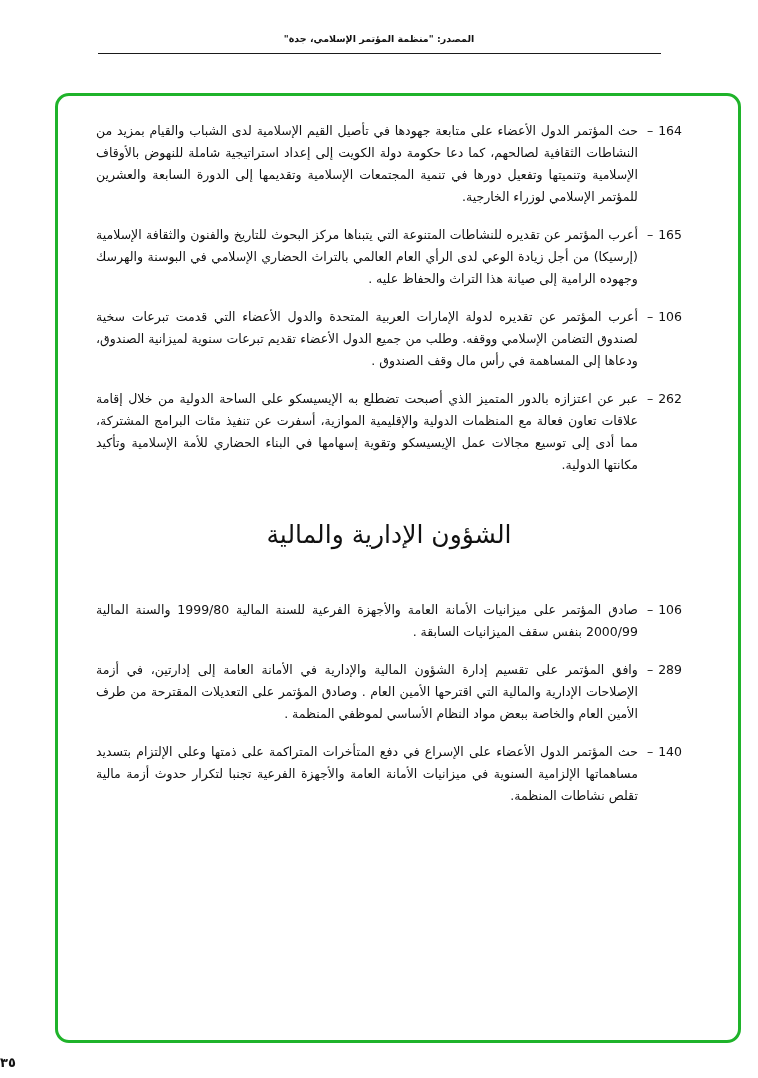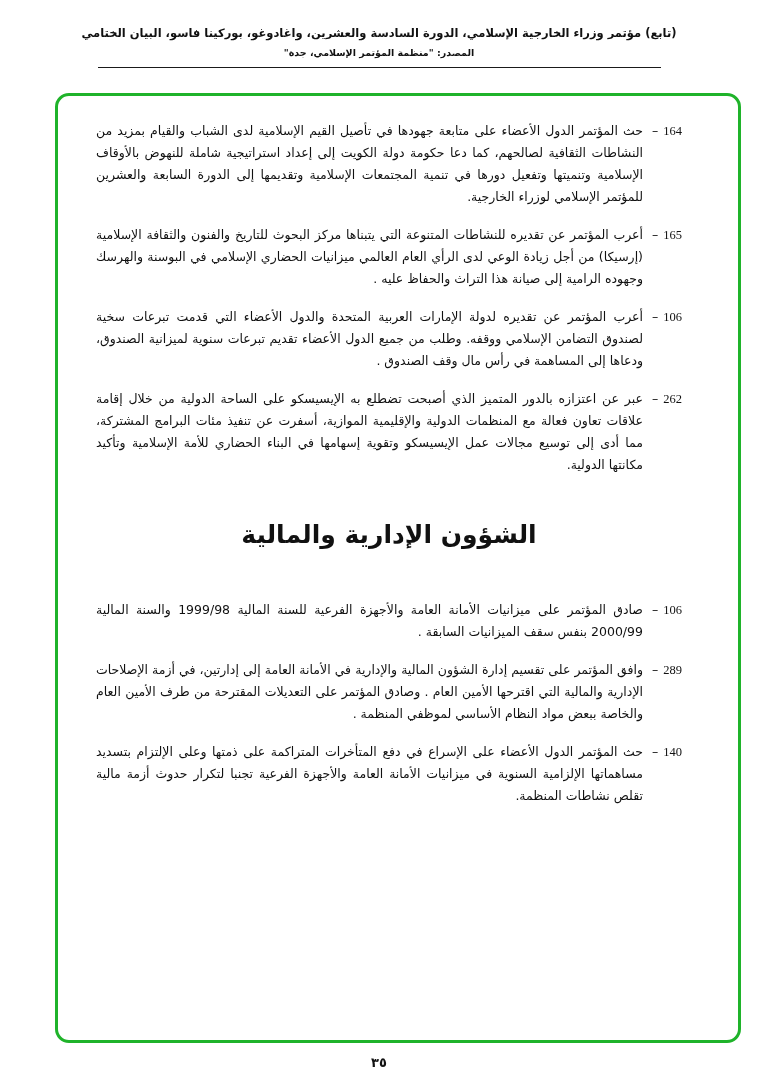--- a/index.html
+++ b/index.html
@@ -48,86 +48,85 @@
     direction: rtl;
     overflow: hidden;
   }
   .para {
     display: flex;
     direction: rtl;
     font-size: 12.5px;
     line-height: 22px;
     margin-bottom: 16px;
   }
-  .pnum { flex: 0 0 auto; font-family: Liberation Serif, serif; }
+  .pnum { flex: 0 0 auto; }
   .pdash { margin: 0 5px 0 9px; }
   .ptext {
     flex: 1;
     text-align: justify;
   }
   .section-heading {
     direction: rtl;
     text-align: center;
     font-size: 25px;
-    font-weight: bold;
+    font-weight: normal;
     margin: 44px 0 50px 0;
   }
   .page-number {
     position: absolute;
     bottom: 8px;
     left: 0;
     right: 0;
-    text-align: center;
+    text-align: left;
     font-size: 13px;
     font-weight: bold;
   }
 </style>
 </head>
 <body>
 
 <div class="page">
 
   <header class="doc-header">
-    <div class="h1">(تابع) مؤتمر وزراء الخارجية الإسلامي، الدورة السادسة والعشرين، واغادوغو، بوركينا فاسو، البيان الختامي</div>
     <div class="h2">المصدر:  "منظمة المؤتمر الإسلامي، جدة"</div>
     <div class="header-rule"></div>
   </header>
 
   <main class="content-box" style="border-color: rgb(31, 179, 42);">
 
     <section>
       <div class="para">
         <span class="pnum">164</span>
         <span class="pdash">–</span>
         <p class="ptext">حث المؤتمر الدول الأعضاء على متابعة جهودها في تأصيل القيم الإسلامية لدى الشباب والقيام بمزيد من النشاطات الثقافية لصالحهم، كما دعا حكومة دولة الكويت إلى إعداد استراتيجية شاملة للنهوض بالأوقاف الإسلامية وتنميتها وتفعيل دورها في تنمية المجتمعات الإسلامية وتقديمها إلى الدورة السابعة والعشرين للمؤتمر الإسلامي لوزراء الخارجية.</p>
       </div>
       <div class="para">
         <span class="pnum">165</span>
         <span class="pdash">–</span>
-        <p class="ptext">أعرب المؤتمر عن تقديره للنشاطات المتنوعة التي يتبناها مركز البحوث للتاريخ والفنون والثقافة الإسلامية (إرسيكا) من أجل زيادة الوعي لدى الرأي العام العالمي ميزانيات الحضاري الإسلامي في البوسنة والهرسك وجهوده الرامية إلى صيانة هذا التراث والحفاظ عليه .</p>
+        <p class="ptext">أعرب المؤتمر عن تقديره للنشاطات المتنوعة التي يتبناها مركز البحوث للتاريخ والفنون والثقافة الإسلامية (إرسيكا) من أجل زيادة الوعي لدى الرأي العام العالمي بالتراث الحضاري الإسلامي في البوسنة والهرسك وجهوده الرامية إلى صيانة هذا التراث والحفاظ عليه .</p>
       </div>
       <div class="para">
         <span class="pnum">106</span>
         <span class="pdash">–</span>
         <p class="ptext">أعرب المؤتمر عن تقديره لدولة الإمارات العربية المتحدة والدول الأعضاء التي قدمت تبرعات سخية لصندوق التضامن الإسلامي ووقفه. وطلب من جميع الدول الأعضاء تقديم تبرعات سنوية لميزانية الصندوق، ودعاها إلى المساهمة في رأس مال وقف الصندوق .</p>
       </div>
       <div class="para">
         <span class="pnum">262</span>
         <span class="pdash">–</span>
         <p class="ptext">عبر عن اعتزازه بالدور المتميز الذي أصبحت تضطلع به الإيسيسكو على الساحة الدولية من خلال إقامة علاقات تعاون فعالة مع المنظمات الدولية والإقليمية الموازية، أسفرت عن تنفيذ مئات البرامج المشتركة، مما أدى إلى توسيع مجالات عمل الإيسيسكو وتقوية إسهامها في البناء الحضاري للأمة الإسلامية وتأكيد مكانتها الدولية.</p>
       </div>
     </section>
 
     <h2 class="section-heading">الشؤون الإدارية والمالية</h2>
 
     <section>
       <div class="para">
         <span class="pnum">106</span>
         <span class="pdash">–</span>
-        <p class="ptext">صادق المؤتمر على ميزانيات الأمانة العامة والأجهزة الفرعية للسنة المالية 1999/98 والسنة المالية 2000/99 بنفس سقف الميزانيات السابقة .</p>
+        <p class="ptext">صادق المؤتمر على ميزانيات الأمانة العامة والأجهزة الفرعية للسنة المالية 1999/80 والسنة المالية 2000/99 بنفس سقف الميزانيات السابقة .</p>
       </div>
       <div class="para">
         <span class="pnum">289</span>
         <span class="pdash">–</span>
         <p class="ptext">وافق المؤتمر على تقسيم إدارة الشؤون المالية والإدارية في الأمانة العامة إلى إدارتين، في أزمة الإصلاحات الإدارية والمالية التي اقترحها الأمين العام . وصادق المؤتمر على التعديلات المقترحة من طرف الأمين العام والخاصة ببعض مواد النظام الأساسي لموظفي المنظمة .</p>
       </div>
       <div class="para">
         <span class="pnum">140</span>
         <span class="pdash">–</span>
         <p class="ptext">حث المؤتمر الدول الأعضاء على الإسراع في دفع المتأخرات المتراكمة على ذمتها وعلى الإلتزام بتسديد مساهماتها الإلزامية السنوية في ميزانيات الأمانة العامة والأجهزة الفرعية تجنبا لتكرار حدوث أزمة مالية تقلص نشاطات المنظمة.</p>

